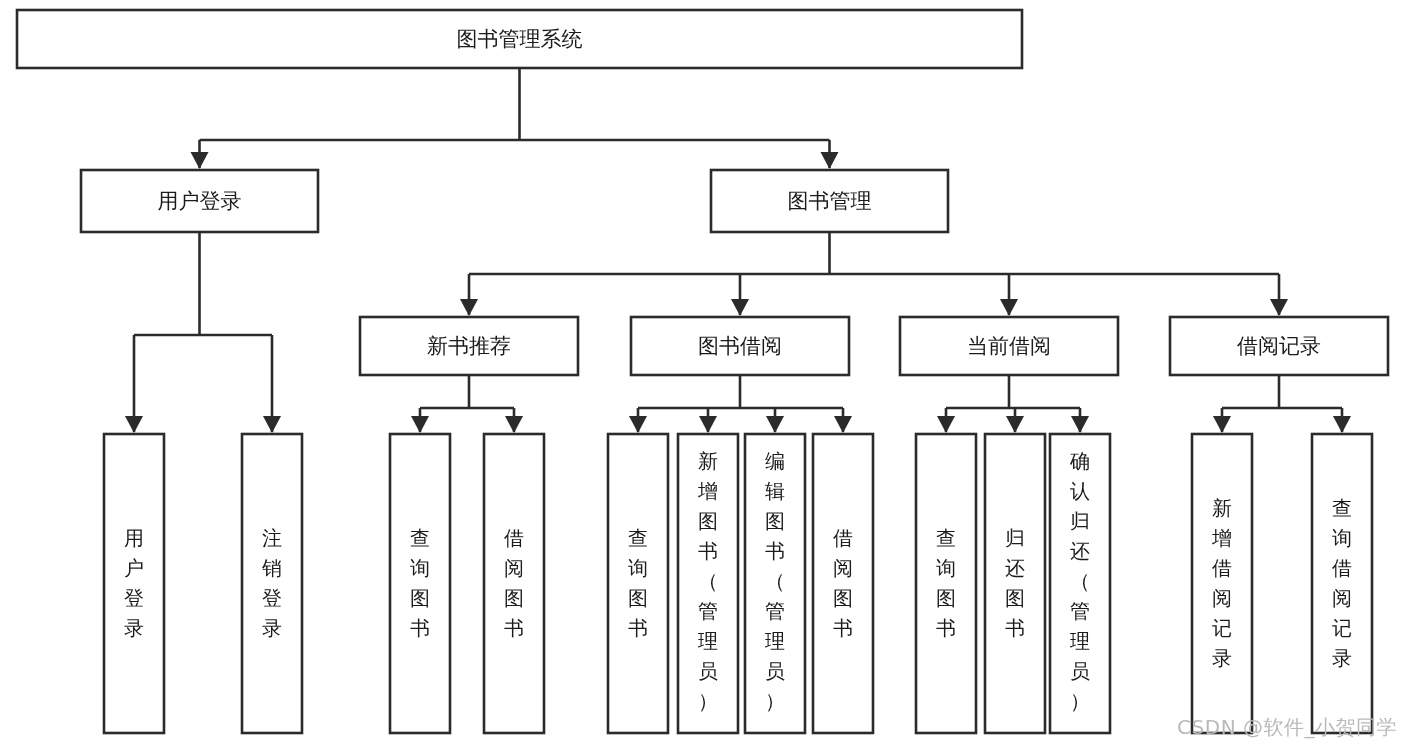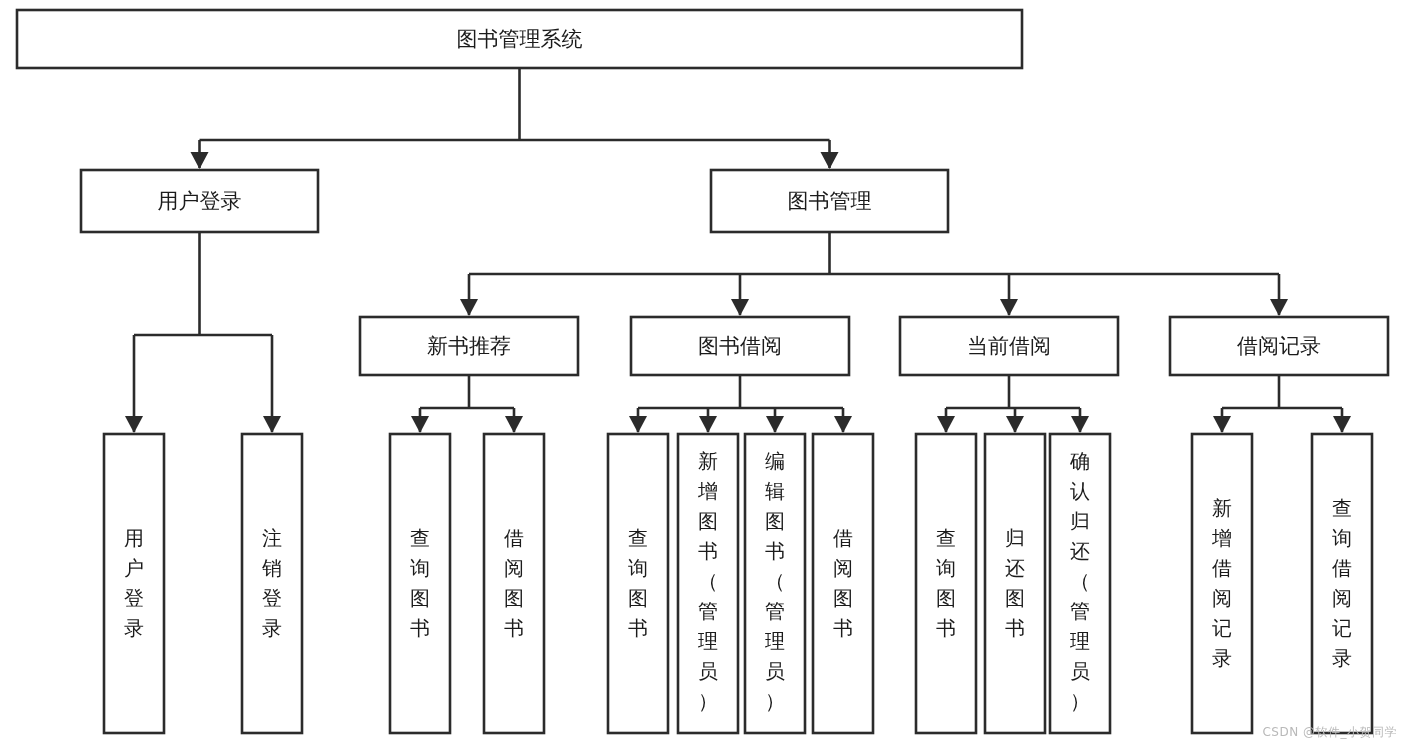--- a/index.html
+++ b/index.html
@@ -54,21 +54,21 @@
     font-family: "DejaVu Sans", "Liberation Sans", sans-serif;
     font-size: 20px;
     fill: #1b1b1b;
     text-anchor: middle;
   }
   .watermark {
     position: absolute;
     right: 8px;
     bottom: 6px;
     font-family: "DejaVu Sans", "Liberation Sans", sans-serif;
-    font-size: 12px;
+    font-size: 20px;
     color: #b9b9b9;
     white-space: nowrap;
     letter-spacing: 0.5px;
     pointer-events: none;
   }
 </style>
 </head>
 <body>
 
 <div id="diagram-root">

